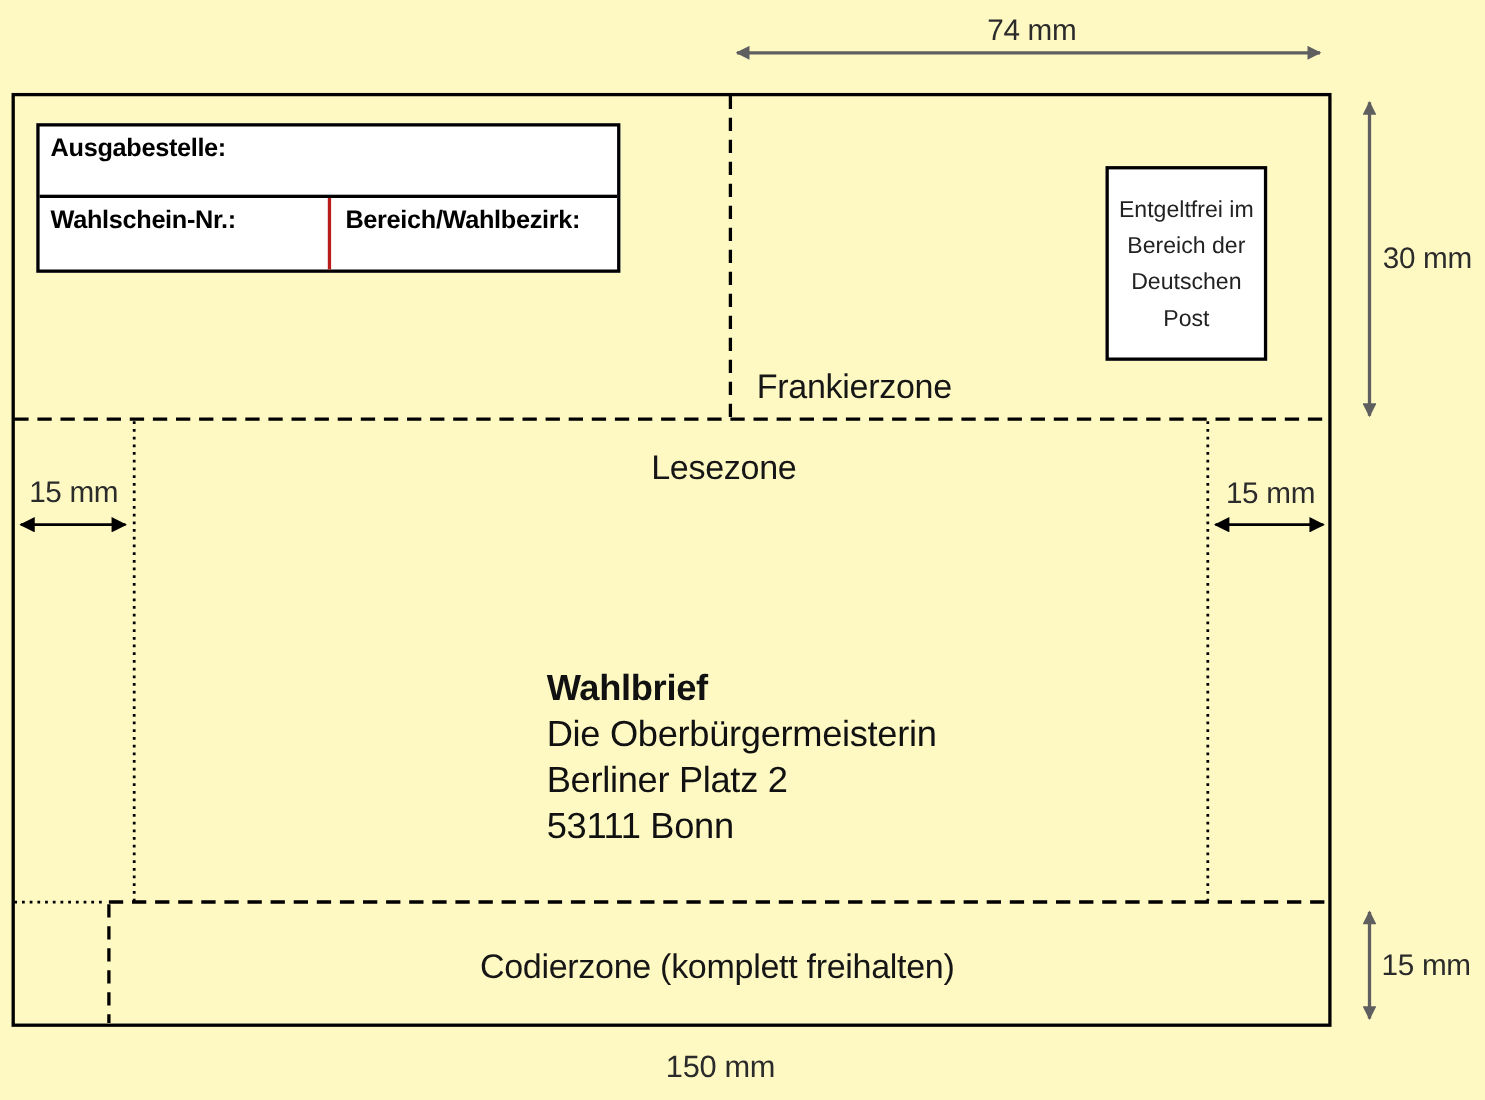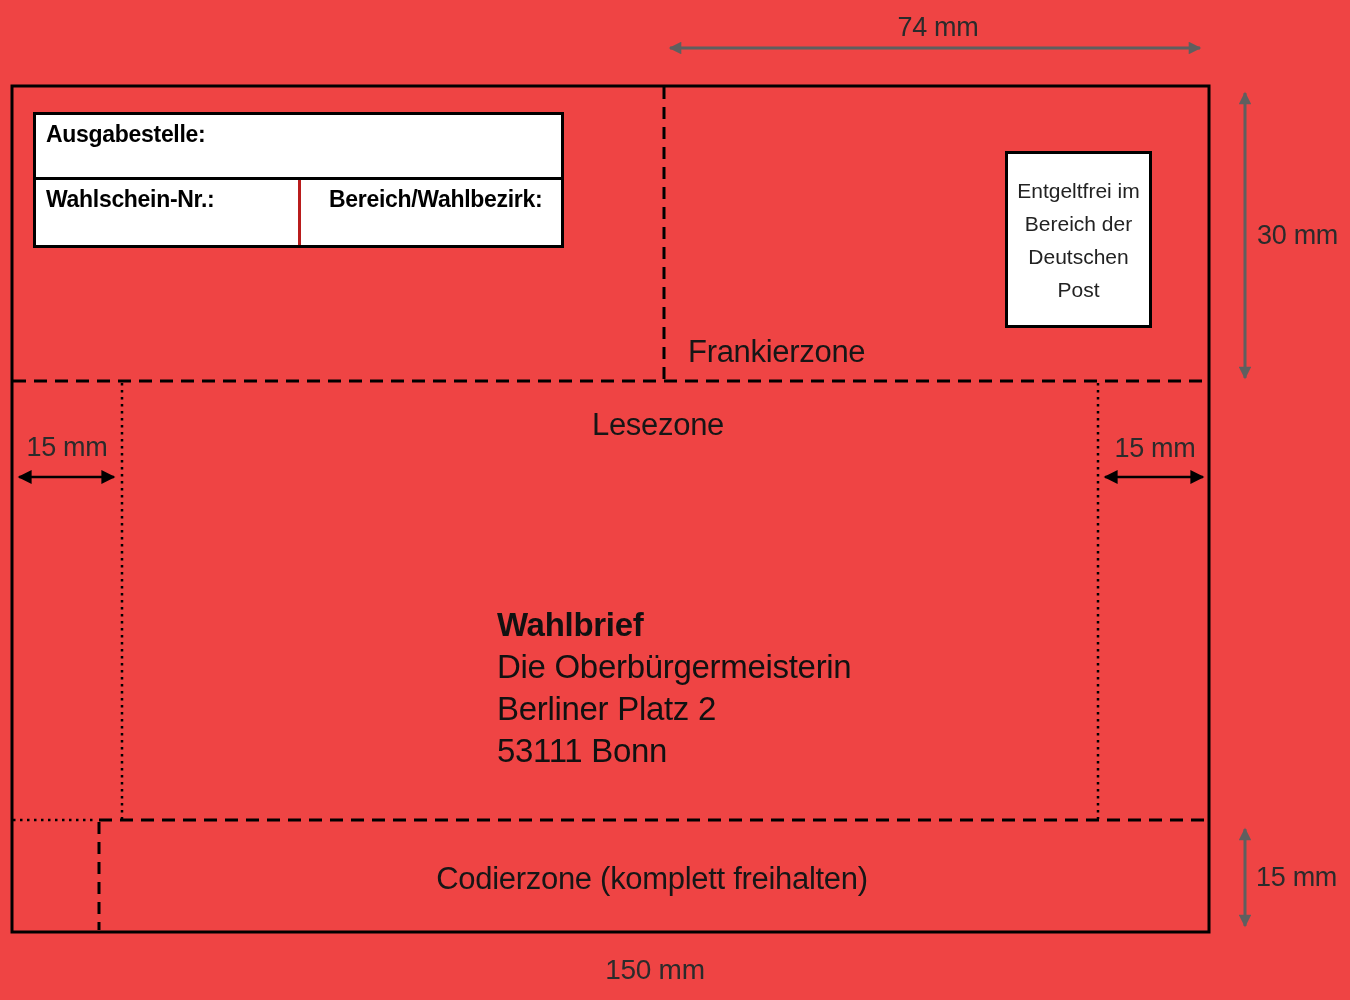--- a/index.html
+++ b/index.html
@@ -1,33 +1,33 @@
 <!DOCTYPE html>
 <html><head>
 <meta charset="utf-8">
 <style>
   html,body{margin:0;padding:0;background:#ffffff;}
   #stage{
-    position:relative;width:1350px;height:1000px;background:#ef4444;
+    position:relative;width:1350px;height:1000px;background:#fef9c3;
     font-family:"Liberation Sans", sans-serif;color:#1a1a1a;overflow:hidden;
   }
   #lines{position:absolute;left:0;top:0;width:1350px;height:1000px;}
   .abs{position:absolute;white-space:nowrap;}
   .ctr{transform:translateX(-50%);}
   .zone-label{font-size:31px;font-weight:400;color:#161616;letter-spacing:-0.3px;}
   .dim-label{font-size:27px;color:#2b2b2b;letter-spacing:-0.3px;}
   
   .form-box{
     position:absolute;left:33px;top:112px;width:531px;height:136px;
     border:3px solid #000;box-sizing:border-box;display:flex;flex-direction:column;background:#fff;
   }
   .form-row1{height:65px;border-bottom:3px solid #000;box-sizing:border-box;padding:6px 0 16px 10px;}
   .form-row2{flex:1;display:flex;}
   .form-cell1{width:265px;border-right:3px solid #b91c1c;box-sizing:border-box;padding:6px 0 0 10px;}
-  .form-cell2{flex:1;padding:6px 0 0 28px;}
+  .form-cell2{flex:1;padding:6px 0 0 13px;}
   .form-label{font-size:23px;font-weight:700;color:#000;letter-spacing:-0.3px;}
   
   .postage-box{
     position:absolute;left:1005px;top:151px;width:147px;height:177px;
     border:3px solid #000;box-sizing:border-box;background:#fff;
     display:flex;flex-direction:column;justify-content:center;align-items:center;
   }
   .postage-line{font-size:21px;line-height:33px;color:#222;text-align:center;}
   
   .address{position:absolute;left:497px;top:604px;}

